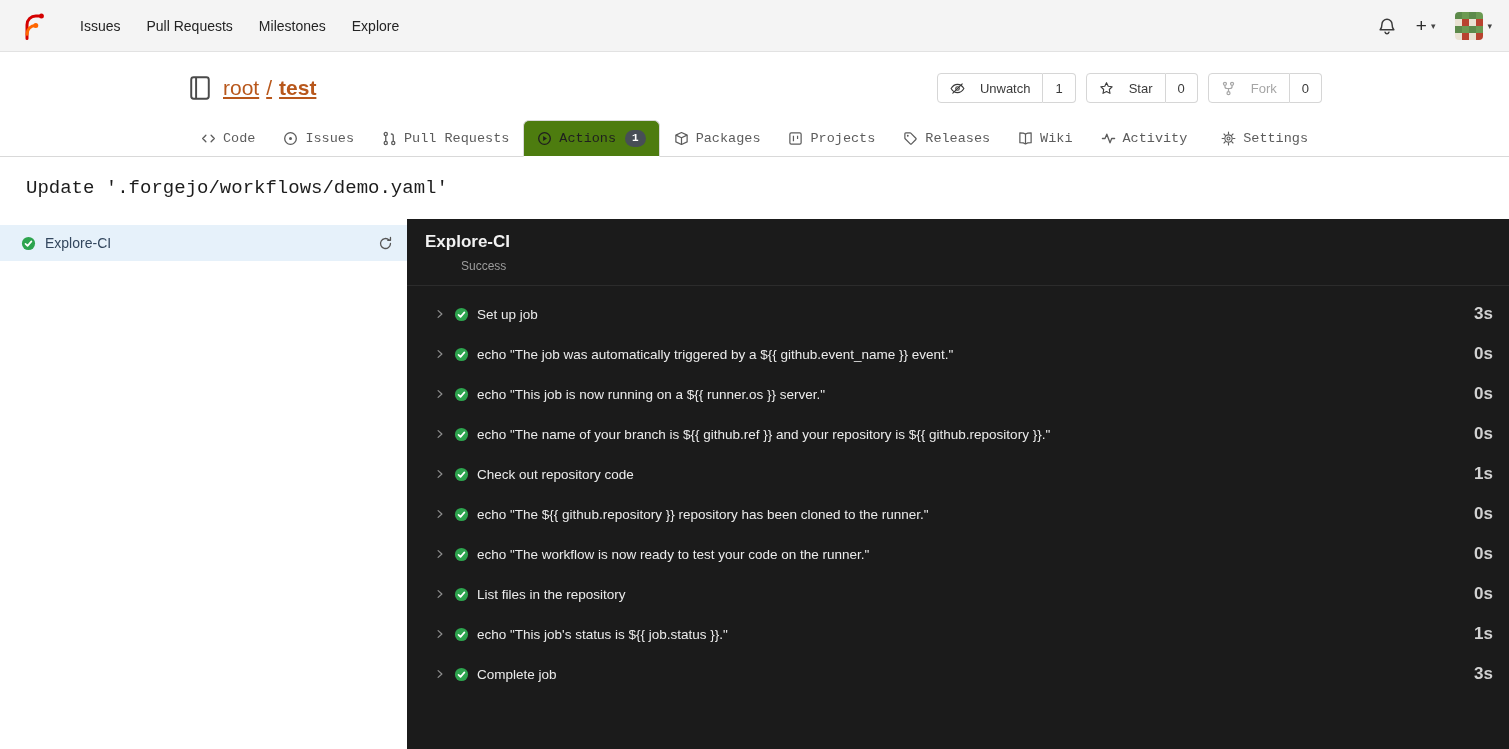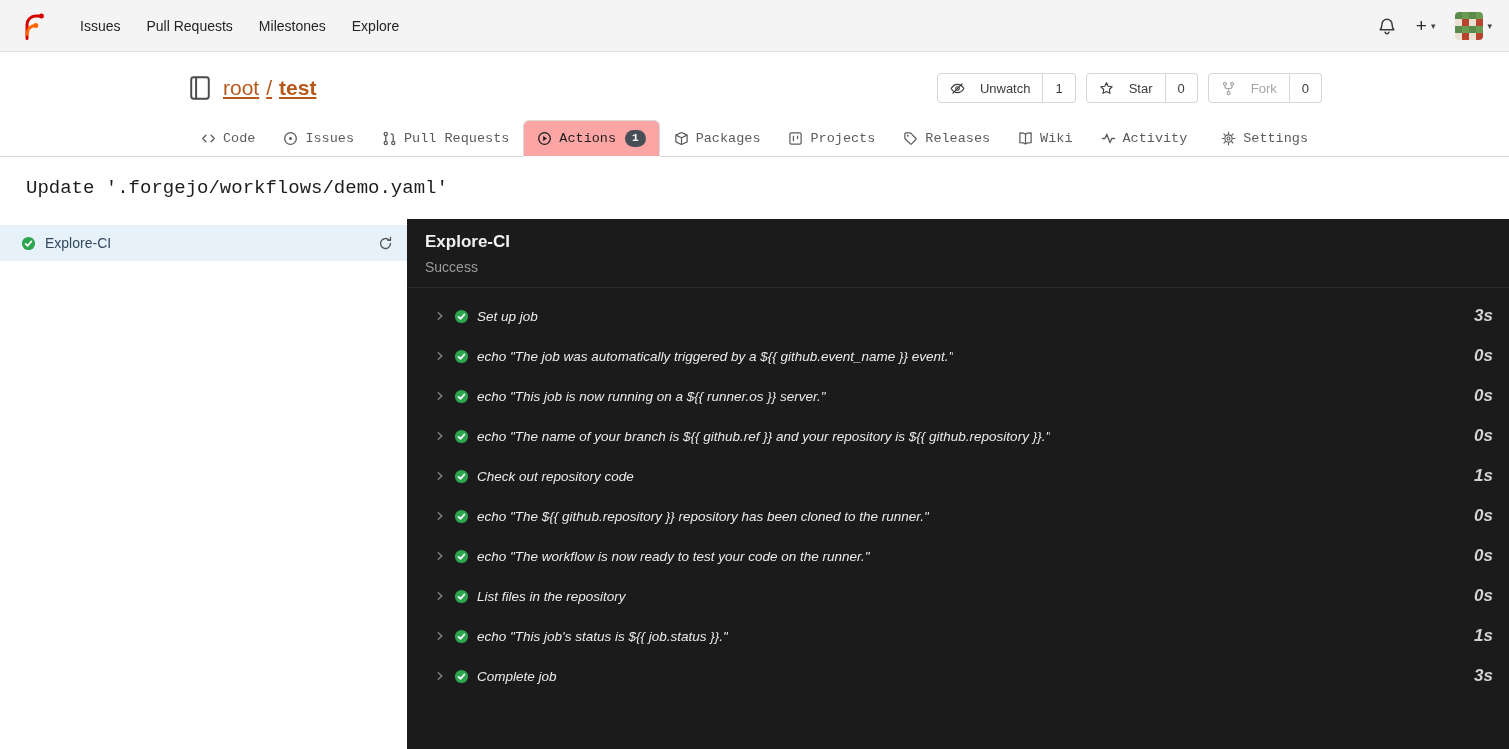--- a/index.html
+++ b/index.html
@@ -39,42 +39,42 @@
     background:#fff;border:1px solid #d6d6d6;font-size:13px;color:#3a3a3a;cursor:pointer;}
   .btn{gap:15px;padding:0 12px;border-radius:4px 0 0 4px;}
   .btn-count{padding:0 12px;border-left:none;border-radius:0 4px 4px 0;}
   .btn.disabled{color:#a6a6a6;}
 
   
   .tabs-strip{border-bottom:1px solid #d9d9d9;margin-top:17px;font-family:Liberation Mono, monospace;}
   .tabs{display:flex;align-items:stretch;}
   .tab{display:flex;align-items:center;gap:7px;padding:9px 13px;margin-bottom:-1px;
     font-size:13.5px;color:#5c5c5c;cursor:pointer;border:1px solid transparent;}
-  .tab.active{background:#fca5a5;border:1px solid #d9d9d9;border-bottom-color:#fff;
+  .tab.active{background:#4d7c0f;border:1px solid #d9d9d9;border-bottom-color:#fff;
     border-radius:6px 6px 0 0;color:#1f1f1f;}
   .tab-badge{margin-left:2px;background:var(--badge-bg,#474e56);color:#fff;font-size:11px;
     line-height:1;padding:3px 7px;border-radius:10px;font-weight:600;}
   .tab-settings{margin-left:auto;}
 
   
   .run-title-bar{flex:none;padding:18px 26px;font-size:19px;color:#1c1c1c;line-height:26px;font-family:Liberation Mono, monospace;}
 
   
   .run-body{flex:1;display:flex;min-height:0;}
   .jobs-sidebar{width:407px;flex:none;background:#fff;padding-top:6px;box-sizing:border-box;}
   .job-item{height:36px;display:flex;align-items:center;gap:9px;padding:0 14px 0 21px;
     background:var(--selected-blue,#e6f1fa);cursor:pointer;}
   .job-label{flex:1;font-size:14px;color:var(--sidebar-job-text,#33475e);}
   .refresh{color:#565656;cursor:pointer;}
 
   .job-panel{flex:1;min-width:0;background:var(--dark-bg,#1b1b1b);display:flex;flex-direction:column;}
   .panel-head{padding:13px 18px 12px;border-bottom:1px solid #2c2c2c;}
   .panel-title{font-size:17px;font-weight:700;color:#f2f2f2;}
-  .panel-status{margin-top:7px;font-size:14px;color:#9c9c9c;}
-  .steps{padding-top:8px;overflow:hidden;font-style:italic;}
+  .panel-status{margin-top:7px;font-size:12px;color:#9c9c9c;margin-left:36px;}
+  .steps{padding-top:8px;overflow:hidden;}
   .step-row{height:40px;display:flex;align-items:center;gap:8px;padding:0 16px 0 27px;cursor:pointer;}
   .chev{color:#8c8c8c;flex:none;}
   .check-circle circle{fill:var(--success-green,#2da44e);}
   .step-name{font-size:13.5px;color:#ebebeb;white-space:nowrap;overflow:hidden;text-overflow:ellipsis;}
   .step-duration{margin-left:auto;flex:none;padding-left:12px;font-size:17px;font-weight:700;color:#d2d2d2;}
 </style>
 </head>
 <body>
 
 <div class="navbar">

